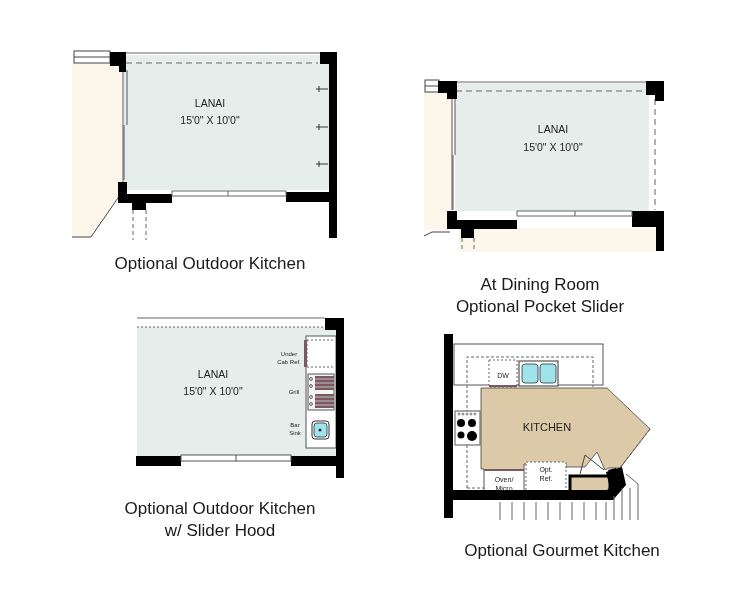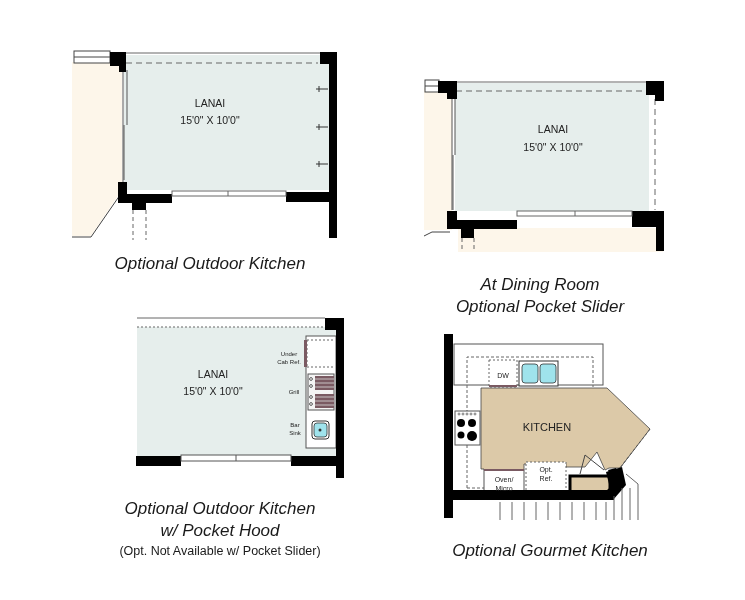--- a/index.html
+++ b/index.html
@@ -1,19 +1,19 @@
 <!DOCTYPE html>
 <html><head>
 <meta charset="utf-8">
 <style>
   html, body { margin:0; padding:0; background:#ffffff; }
   body { width:745px; height:600px; position:relative; overflow:hidden; font-family:"Liberation Sans", sans-serif; }
   .plan { position:absolute; left:0; top:0; }
   .caption { position:absolute; text-align:center; color:#1a1a1a; font-family:"Liberation Sans", sans-serif; line-height:22px; }
-  .caption .l { display:block; font-size:17px;font-style:italic; }
+  .caption .l { display:block; font-size:17px; }
   .caption .s { display:block; font-size:12.5px; line-height:18px; }
   svg text { font-family:"Liberation Sans", sans-serif; fill:#222; }
 </style>
 </head>
 <body>
 
 <svg class="plan" width="745" height="600" viewBox="0 0 745 600">
 
   <path d="M72 62 L122 62 L122 190 L91 236 L72 236 Z" fill="#fdf6ea"></path>
   <path d="M120 195 L91 237 L72 237" fill="none" stroke="#444" stroke-width="1"></path>
@@ -211,19 +211,18 @@
   <span class="l">Optional Outdoor Kitchen</span>
 </div>
 
 <div class="caption" style="left:410px; top:274px; width:260px;">
   <span class="l">At Dining Room</span>
   <span class="l">Optional Pocket Slider</span>
 </div>
 
 <div class="caption" style="left:80px; top:498px; width:280px;">
   <span class="l">Optional Outdoor Kitchen</span>
-  <span class="l">w/ Pocket Hood</span>
-  <span class="s">(Opt. Not Available w/ Pocket Slider)</span>
-</div>
-
-<div class="caption" style="left:420px; top:540px; width:260px;">
+  <span class="l">w/ Slider Hood</span>
+</div>
+
+<div class="caption" style="left:432px; top:540px; width:260px;">
   <span class="l">Optional Gourmet Kitchen</span>
 </div>
 
 </body></html>

